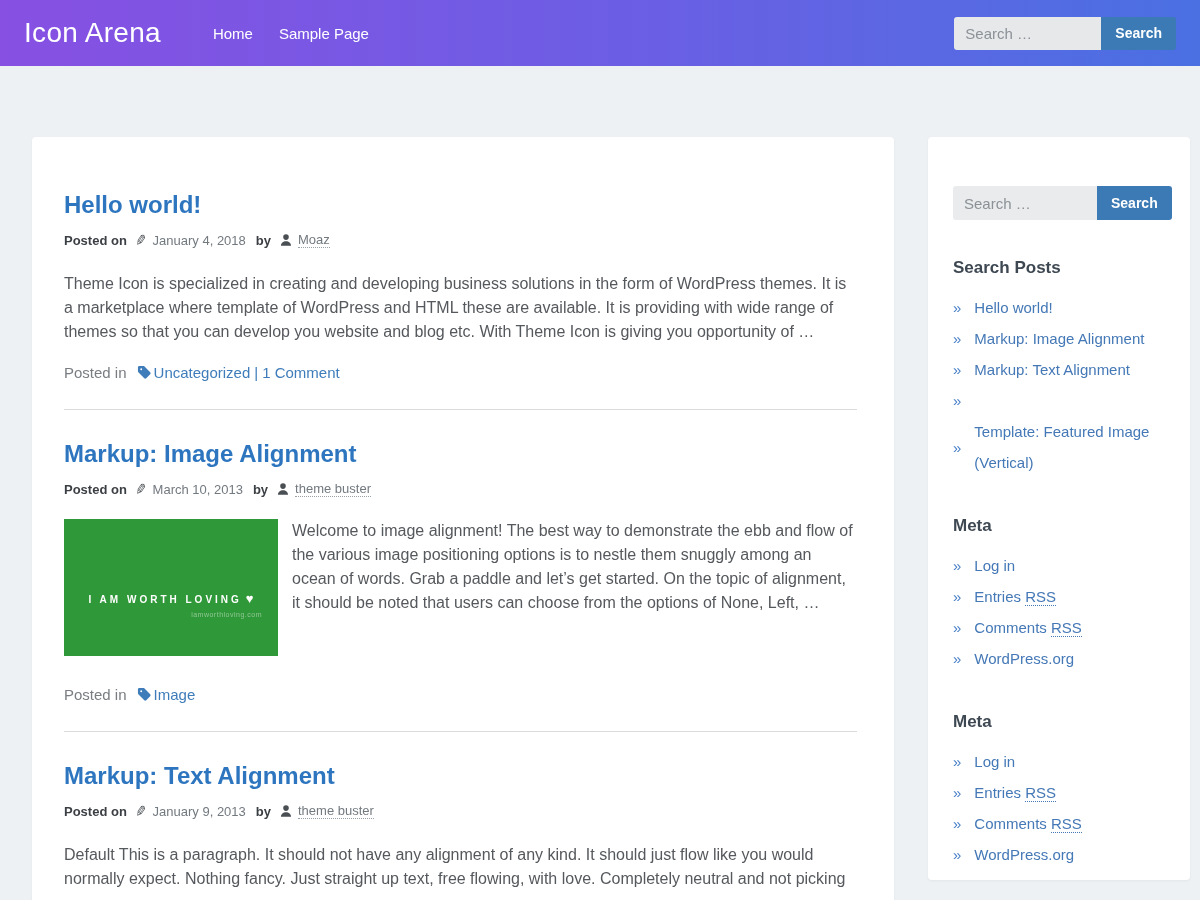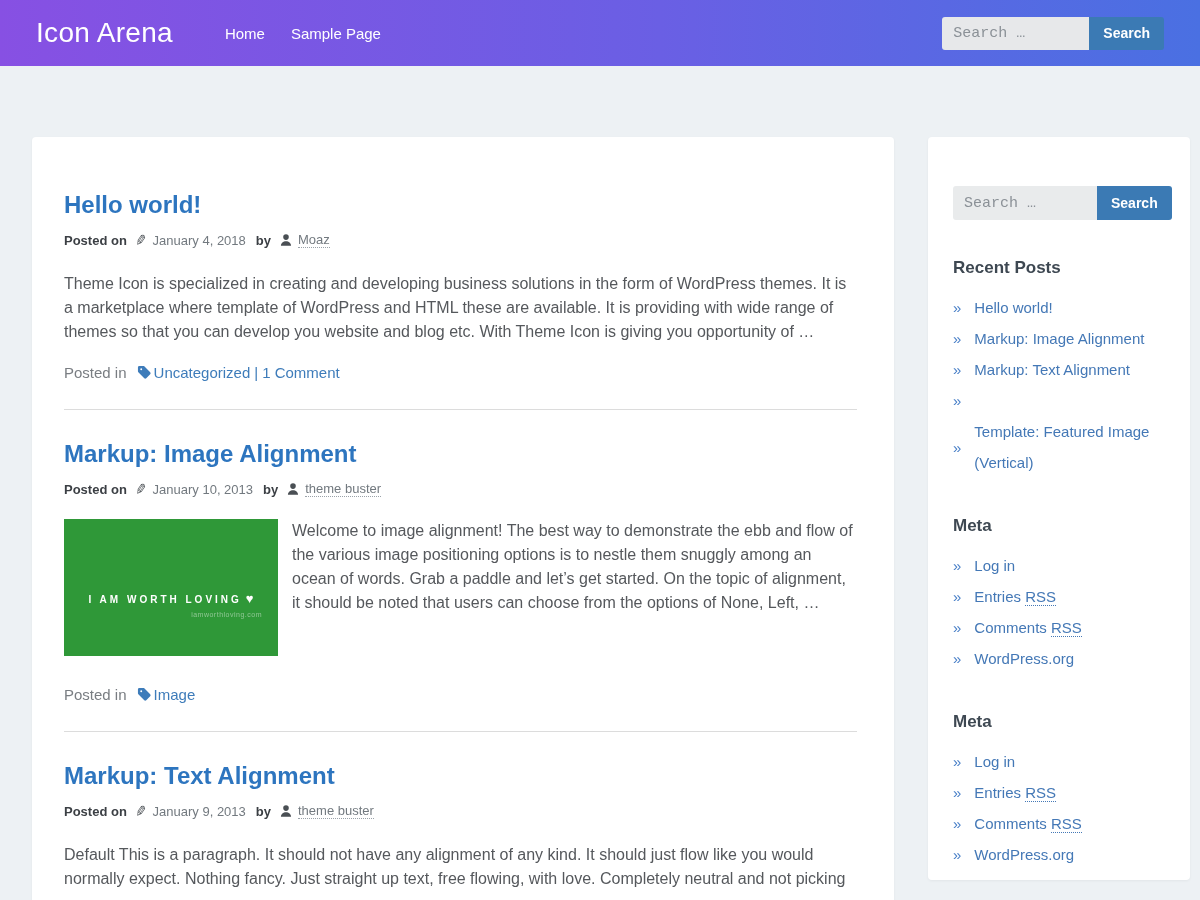--- a/index.html
+++ b/index.html
@@ -9,30 +9,30 @@
     background:#edf1f4;
     font-family:"Liberation Sans", sans-serif;
     -webkit-font-smoothing:antialiased;
   }
   a { text-decoration:none; cursor:pointer; }
 
   
   .site-header {
     position:absolute; top:0; left:0; width:1200px; height:66px;
     background:linear-gradient(90deg,#8750e3 0%,#6a5fe4 55%,#4a70e2 100%);
-    display:flex; align-items:center; padding:0 36px;
+    display:flex; align-items:center; padding:0 24px;
   }
   .site-title { color:#fff; font-size:28px; font-weight:400; letter-spacing:.3px; margin-right:26px; }
   .main-nav { display:flex; align-items:center; }
   .main-nav a { color:#fff; font-size:15px; margin-left:26px; }
   .searchform { display:flex; align-items:center; }
   .searchform input {
     height:33px; border:none; outline:none; background:#e7e8ea;
     border-radius:3px 0 0 3px; padding:0 11px; font-size:15px; color:#555;
-    font-family:Liberation Mono, monospace;
+    font-family:Liberation Sans, sans-serif;
   }
   .searchform input::placeholder { color:#8b9197; opacity:1; }
   .searchform button {
     height:33px; border:none; cursor:pointer; background:#3b7ab4; color:#fff;
     font-size:14px; font-weight:bold; padding:0 14px; border-radius:0 3px 3px 0;
     font-family:"Liberation Sans", sans-serif;
   }
   .header-search { margin-left:auto; }
   .header-search input { width:147px; }
 
@@ -133,21 +133,21 @@
     </div>
   </article>
 
   <hr class="post-divider">
 
   <article>
     <h2 class="post-title">Markup: Image Alignment</h2>
     <div class="post-meta">
       <span class="meta-label">Posted on</span>
       <span class="pencil">✎</span>
-      <a class="meta-date">January 10, 2013</a>
+      <a class="meta-date">March 10, 2013</a>
       <span class="meta-label by">by</span>
       <span class="person-icon">
         <svg width="14" height="14" viewBox="0 0 16 16">
             <path fill="#4a4f54" d="M8 1.5a3.2 3.2 0 1 1 0 6.4 3.2 3.2 0 0 1 0-6.4zM2.2 14.5c0-3 2.6-5.1 5.8-5.1s5.8 2.1 5.8 5.1z"></path>
           </svg>
       </span>
       <a class="meta-author">theme buster</a>
     </div>
     <div class="post-body">
       <div class="feature-image">
@@ -190,21 +190,21 @@
 
 </main>
 
 <aside class="sidebar">
 
   <div class="searchform">
     <input type="text" placeholder="Search …" style="">
     <button>Search</button>
   </div>
 
-  <h3 class="widget-title">Recent Posts</h3>
+  <h3 class="widget-title">Search Posts</h3>
   <ul class="widget-list">
     <li>
         <span class="chev">»</span>
         <a><span>Hello world!</span></a>
       </li>
     <li>
         <span class="chev">»</span>
         <a><span>Markup: Image Alignment</span></a>
       </li>
     <li>

